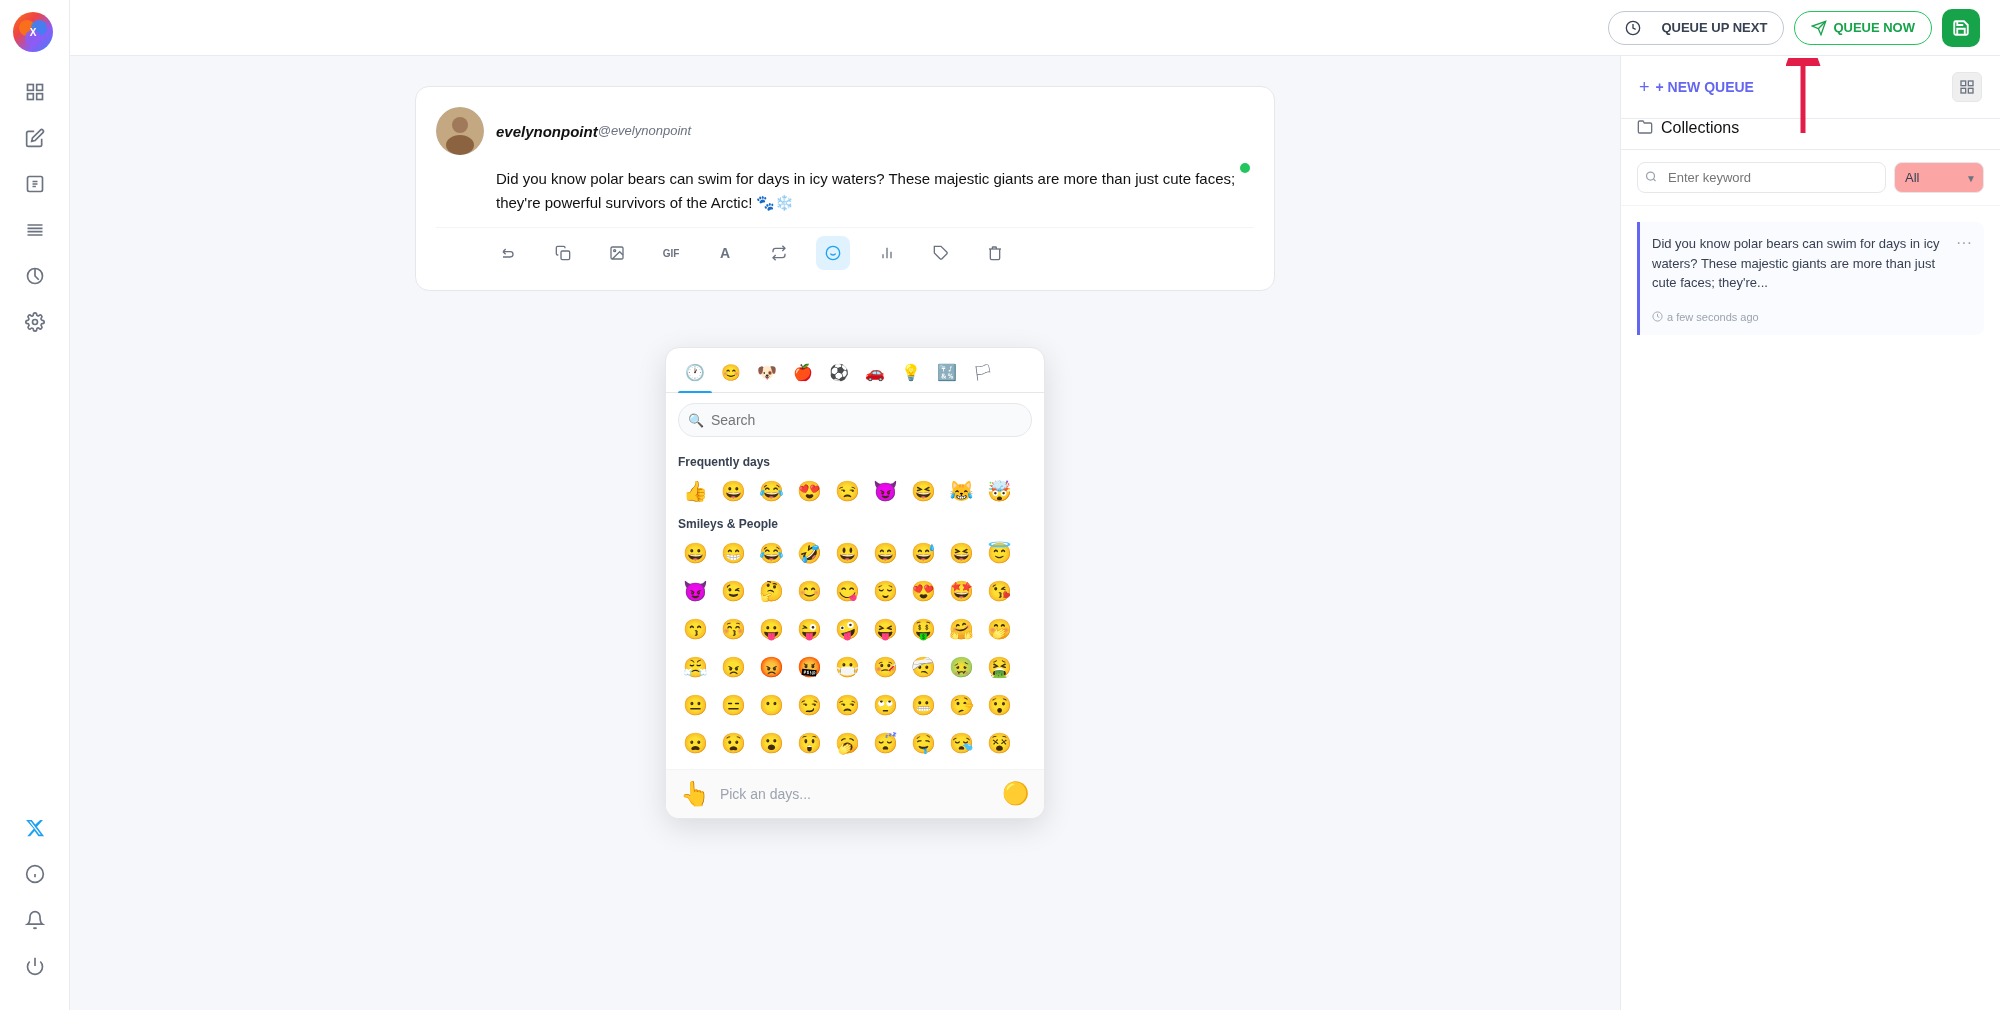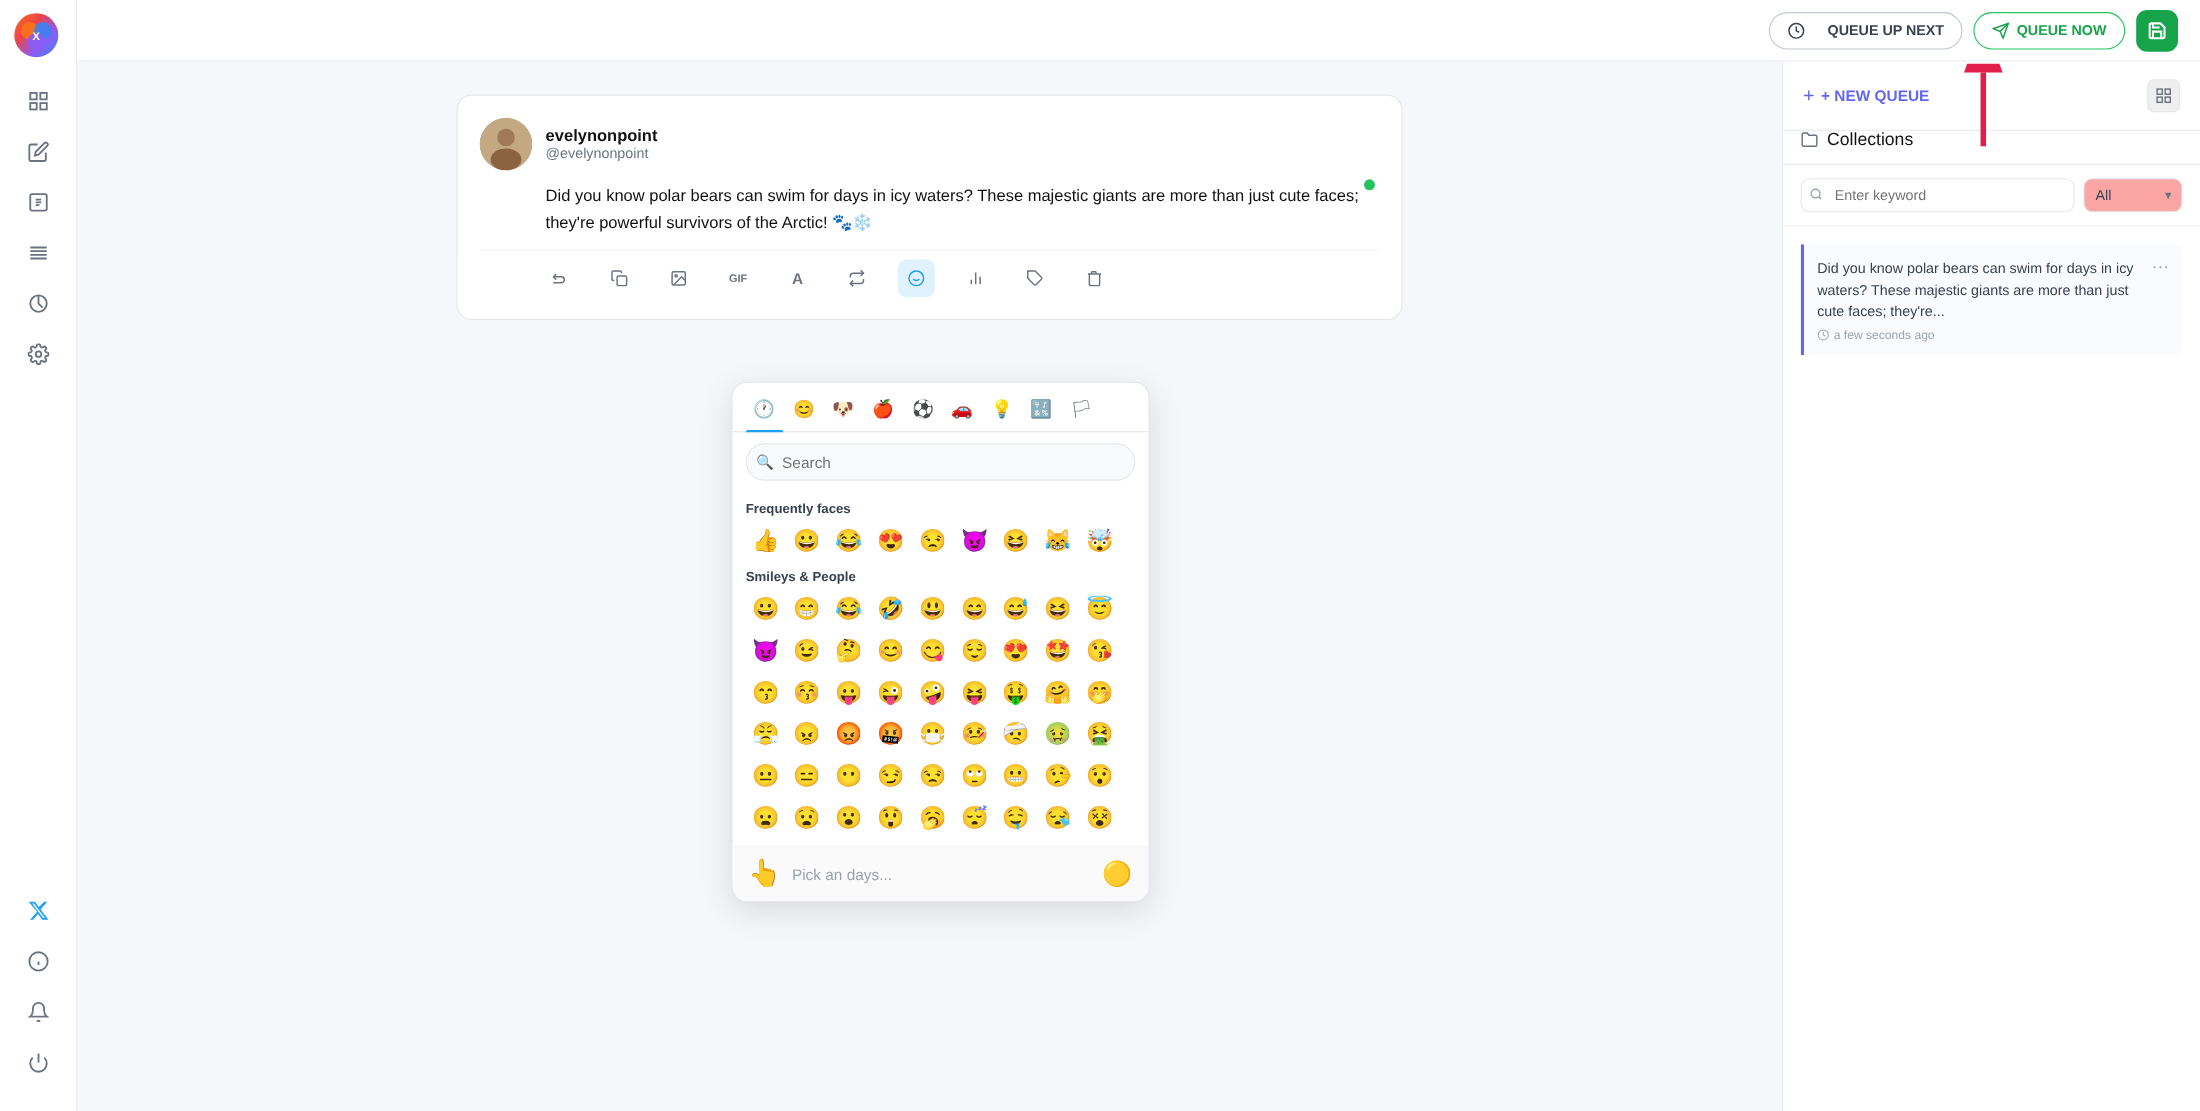--- a/index.html
+++ b/index.html
@@ -136,21 +136,21 @@
       margin-bottom: 12px;
     }
     .avatar {
       width: 48px;
       height: 48px;
       border-radius: 50%;
       background: #d1d5db;
       overflow: hidden;
       flex-shrink: 0;
     }
-    .user-info { display: flex; flex-direction: column; }
+    .user-info { display: flex; flex-direction: row; font-style: italic; }
     .username { font-weight: 700; font-size: 15px; color: #111; }
     .handle { font-size: 13px; color: #6b7280; }
     .post-content {
       font-size: 15px;
       color: #111;
       line-height: 1.6;
       padding-left: 60px;
       margin-bottom: 12px;
     }
     .post-dot {
@@ -429,21 +429,21 @@
     .draft-card-more {
       color: #9ca3af;
       font-size: 16px;
       cursor: pointer;
       padding-left: 8px;
       flex-shrink: 0;
     }
     .draft-card-time {
       font-size: 11px;
       color: #9ca3af;
-      margin-top: 6px;
+      margin-top: 18px;
       display: flex;
       align-items: center;
       gap: 4px;
     }
 
     
     .logo-circle {
       width: 40px;
       height: 40px;
       border-radius: 50%;
@@ -674,21 +674,21 @@
           </div>
 
           <div class="emoji-search-wrap">
             <div class="emoji-search-icon-wrap">
               <span class="emoji-search-icon">🔍</span>
               <input class="emoji-search" type="text" placeholder="Search" style="">
             </div>
           </div>
 
           <div class="emoji-body">
-            <div class="emoji-section-label">Frequently faces</div>
+            <div class="emoji-section-label">Frequently days</div>
             <div class="emoji-grid" id="freq-grid">
                 <span class="emoji-item">👍</span>
                 <span class="emoji-item">😀</span>
                 <span class="emoji-item">😂</span>
                 <span class="emoji-item">😍</span>
                 <span class="emoji-item">😒</span>
                 <span class="emoji-item">😈</span>
                 <span class="emoji-item">😆</span>
                 <span class="emoji-item">😹</span>
                 <span class="emoji-item">🤯</span>

